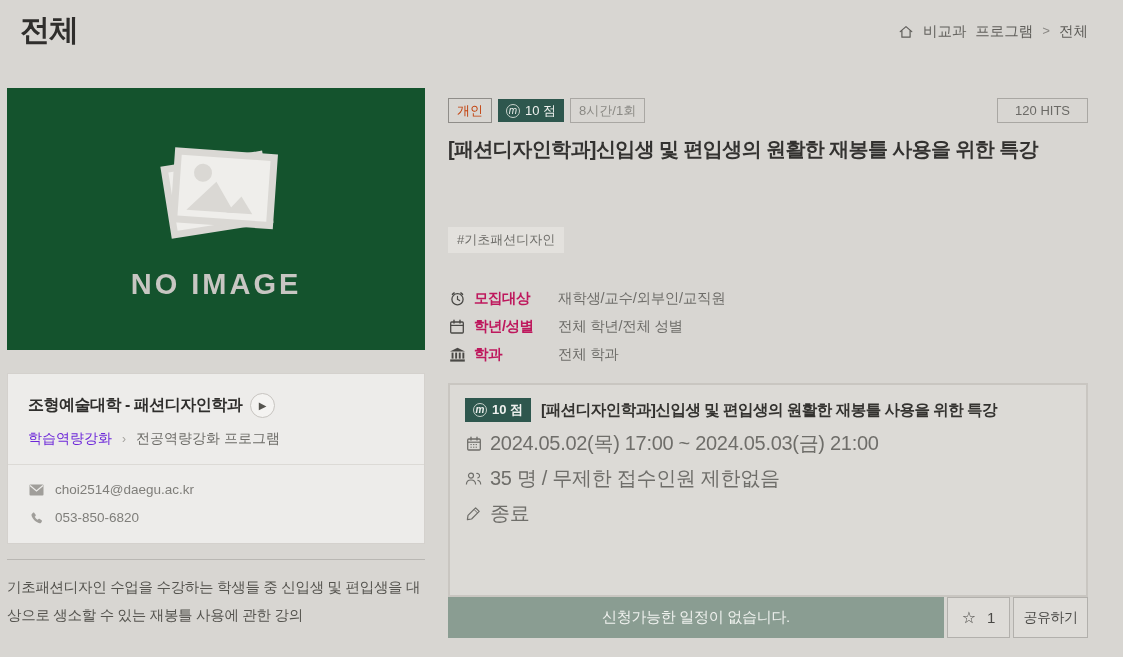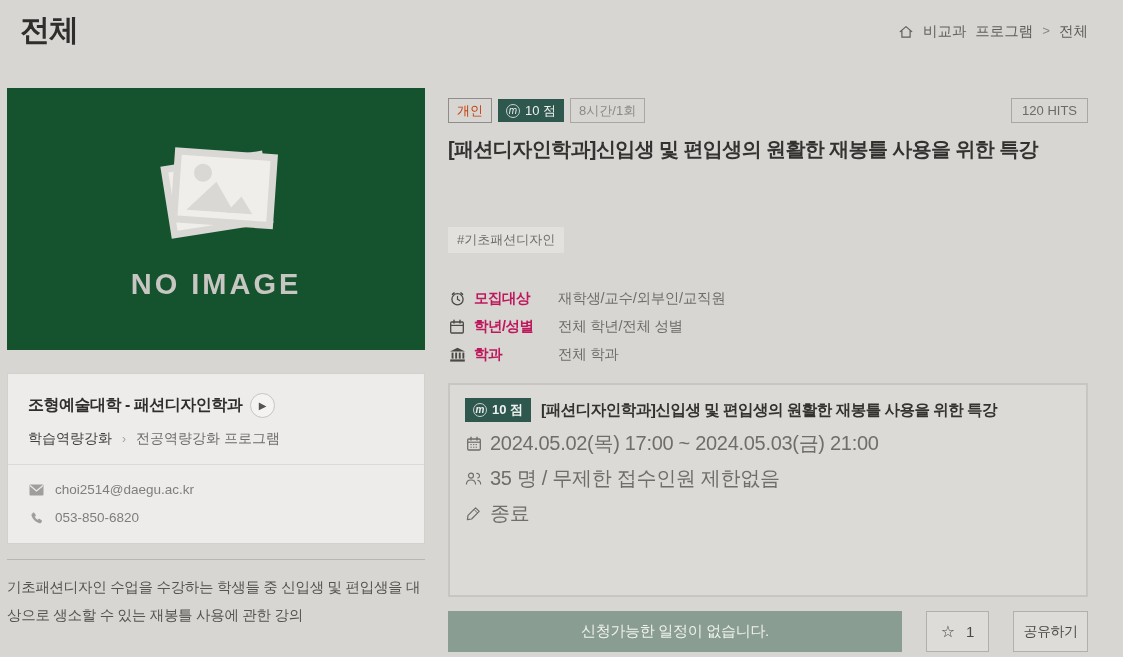--- a/index.html
+++ b/index.html
@@ -25,53 +25,53 @@
   .no-image-box { height:262px; background:#14532d; display:flex; flex-direction:column; align-items:center; justify-content:center; }
   .no-image-label { font-size:29px; font-weight:bold; color:#c8c6c2; letter-spacing:3px; margin-top:26px; }
   .org-card { margin-top:23px; background:#edecea; border:1px solid #d4d1cd; padding:19px 0 16px; }
   .org-card .pad { padding:0 20px; }
   .org-title-row { display:flex; align-items:center; }
   .org-title { font-size:16px; font-weight:bold; color:#2f2e2c; letter-spacing:-0.5px; }
   .play-btn { width:25px; height:25px; border:1px solid #c7c4c0; border-radius:50%; background:#f4f3f1;
               display:flex; align-items:center; justify-content:center; margin-left:8px; cursor:pointer;
               font-size:10px; color:#55544f; flex:none; }
   .org-sub { display:flex; align-items:center; gap:10px; margin-top:12px; font-size:14px; }
-  .org-sub .cat { color:#404040; }
+  .org-sub .cat { color:#6d28d9; }
   .org-sub .chev { color:#a5a39f; font-size:12px; }
   .org-sub .prog { color:#6e6d69; }
   .org-divider { border-top:1px solid #dcdad6; margin:16px 0 17px; }
   .contact-row { display:flex; align-items:center; gap:11px; padding:0 20px; margin-bottom:13px; font-size:13.5px; color:#7f7e7a; }
   .contact-row:last-child { margin-bottom:2px; }
   .contact-row .cicon { width:16px; display:flex; justify-content:center; flex:none; }
   .desc-block { margin-top:15px; border-top:1px solid #b9b7b3; padding-top:13px; font-size:14.5px; color:#55544f; line-height:1.95; letter-spacing:-0.3px; }
 
   
   .badge-row { display:flex; align-items:center; gap:6px; margin-top:10px; }
   .badge { font-size:13px; padding:3px 8px; line-height:17px; }
   .badge.outline-dark { border:1px solid #8f8d89; color:#c2410c; }
   .badge.outline-gray { border:1px solid #a9a7a3; color:#8a8984; }
   .badge.green { background:#2e574e; color:#eef0ee; display:flex; align-items:center; gap:5px; }
   .m-circle { width:14px; height:14px; border:1px solid #c9d2cc; border-radius:50%; font-size:10px; line-height:12px;
               text-align:center; display:inline-block; font-style:italic; flex:none; }
-  .hits-badge { margin-left:auto; border:1px solid #a9a7a3; color:#6b6a66; font-size:13px; padding:4px 10px; }
+  .hits-badge { margin-left:auto; border:1px solid #a9a7a3; color:#6b6a66; font-size:13px; padding:4px 17px; }
   .prog-title { margin-top:13px; font-size:20px; font-weight:bold; color:#333230; letter-spacing:-0.6px; }
   .tag-row { margin-top:64px; }
   .hash-tag { display:inline-block; background:#e3e1dd; color:#6e6d69; font-size:13px; padding:4px 9px; cursor:pointer; }
   .info-list { margin-top:36px; }
   .info-row { display:flex; align-items:center; margin-bottom:9px; min-height:17px; }
   .info-row .iicon { width:18px; display:flex; justify-content:center; flex:none; }
   .info-label { font-size:14.5px; font-weight:bold; color:#be185d; width:84px; margin-left:8px; letter-spacing:-0.5px; }
   .info-value { font-size:14.5px; color:#6e6d69; letter-spacing:-0.3px; }
   .sched-card { margin-top:19px; border:2px solid #c9c6c1; background:#dcdad6; height:214px; padding:13px 15px; cursor:pointer; }
   .sched-head { display:flex; align-items:center; gap:10px; }
   .sched-badge { background:#2e574e; color:#eef0ee; font-size:13px; font-weight:bold; padding:3px 8px; display:flex; align-items:center; gap:5px; flex:none; }
   .sched-title { font-size:15.5px; font-weight:bold; color:#33322f; letter-spacing:-0.5px; }
   .sched-row { display:flex; align-items:center; gap:8px; margin-top:8px; font-size:20px; color:#6f6e6a; letter-spacing:-0.3px; }
   .sched-row .sicon { width:17px; display:flex; justify-content:center; flex:none; }
-  .action-row { margin-top:14px; display:flex; gap:24px; height:41px; }
+  .action-row { margin-top:0; display:flex; gap:3px; height:41px; }
   .no-sched-bar { flex:1; background:#8a9d92; color:#eff1ee; font-size:15px; display:flex; align-items:center; justify-content:center; letter-spacing:-0.3px; cursor:default; }
   .fav-btn { width:63px; background:#dedcd8; border:1px solid #b2b0ac; display:flex; align-items:center; justify-content:center; gap:11px; cursor:pointer; }
   .fav-btn .star { font-size:16px; color:#4a4946; font-family:"DejaVu Sans",sans-serif; }
   .fav-btn .cnt { font-size:15px; color:#4a4946; }
   .share-btn { width:75px; background:#dedcd8; border:1px solid #b2b0ac; display:flex; align-items:center; justify-content:center;
                font-size:14px; color:#4a4946; cursor:pointer; letter-spacing:-0.5px; }
   svg { display:block; }
 </style>
 </head>
 <body>

